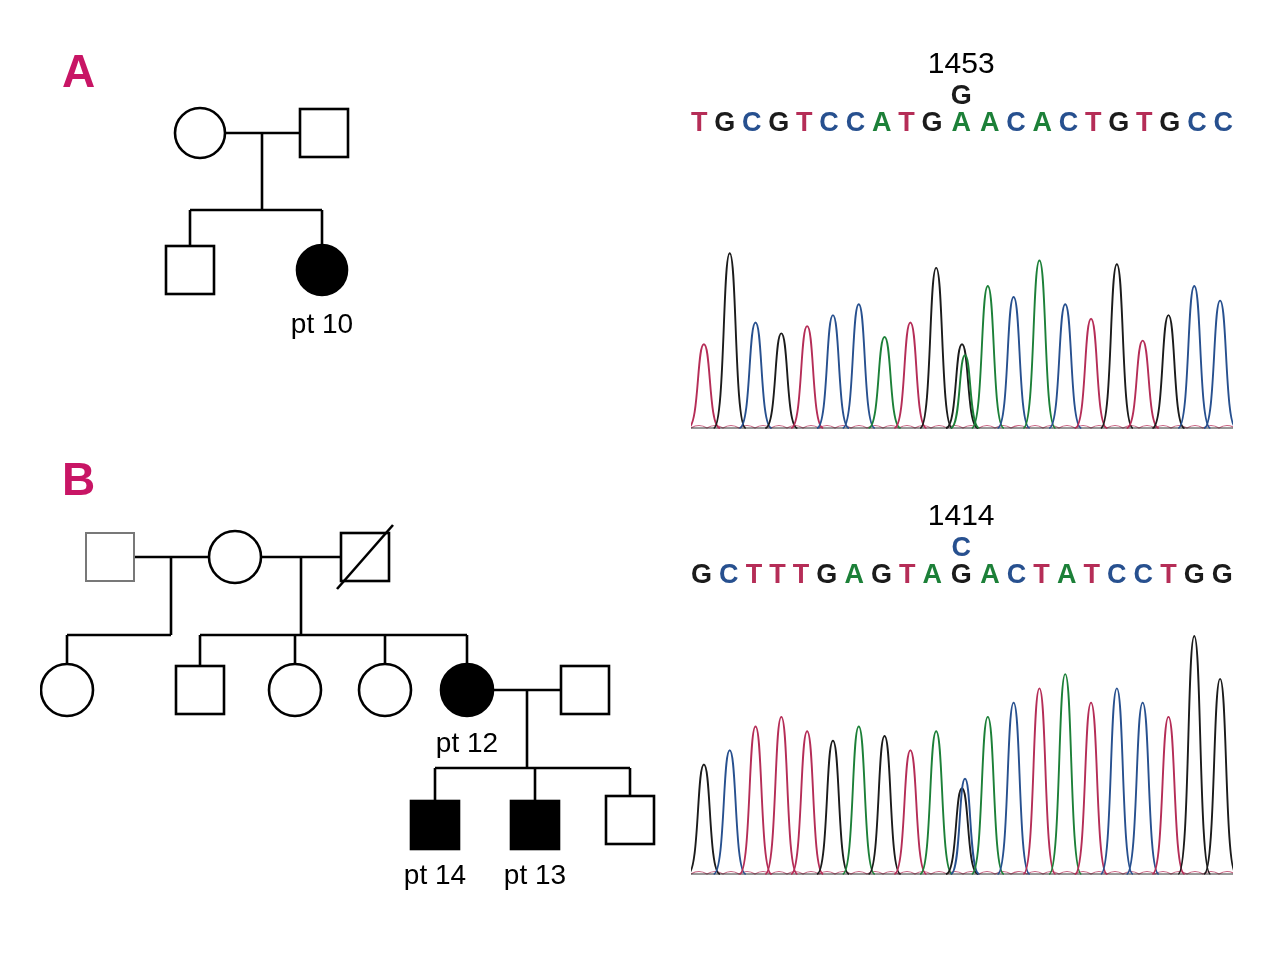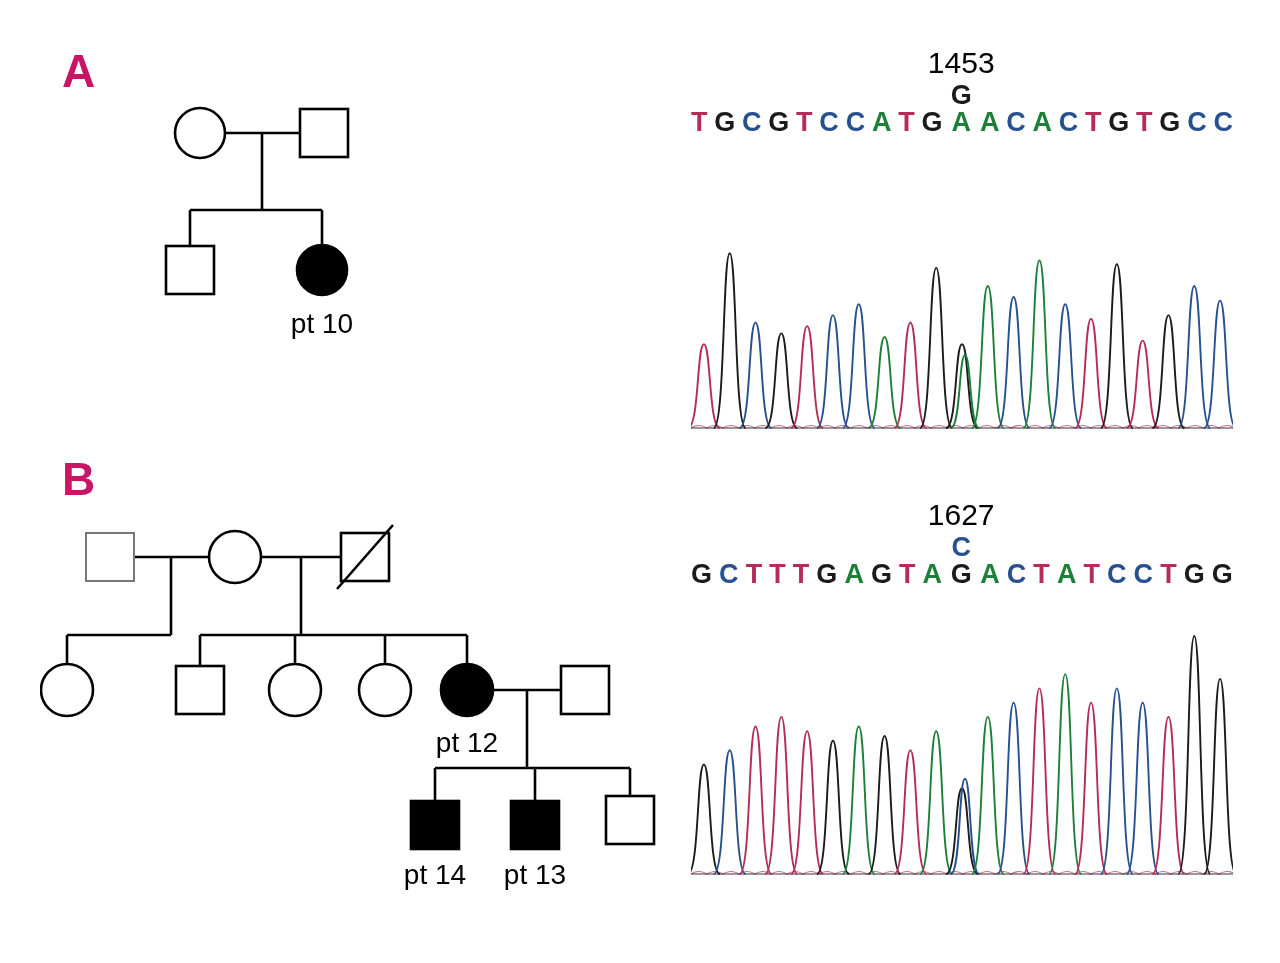--- a/index.html
+++ b/index.html
@@ -145,21 +145,21 @@
     <rect class="sym filled" x="471" y="281" width="48" height="48"></rect>
     <rect class="sym" x="566" y="276" width="48" height="48"></rect>
     <text x="395" y="364" text-anchor="middle">pt 14</text>
     <text x="495" y="364" text-anchor="middle">pt 13</text>
   </svg>
 
   <div class="chrom" id="chrom-b">
     <div class="seq-row">
       <span class="seq"><span class="base" style="color: rgb(27, 27, 27);">G</span><span class="base" style="color: rgb(39, 80, 143);">C</span><span class="base" style="color: rgb(181, 45, 87);">T</span><span class="base" style="color: rgb(181, 45, 87);">T</span><span class="base" style="color: rgb(181, 45, 87);">T</span><span class="base" style="color: rgb(27, 27, 27);">G</span><span class="base" style="color: rgb(28, 128, 56);">A</span><span class="base" style="color: rgb(27, 27, 27);">G</span><span class="base" style="color: rgb(181, 45, 87);">T</span><span class="base" style="color: rgb(28, 128, 56);">A</span></span>
       <span class="variant">
-        <span class="pos-label">1627</span>
+        <span class="pos-label">1414</span>
         <span class="v-top" style="color: rgb(39, 80, 143);">C</span>
         <span class="v-bottom" style="color: rgb(27, 27, 27);">G</span>
       </span>
       <span class="seq"><span class="base" style="color: rgb(28, 128, 56);">A</span><span class="base" style="color: rgb(39, 80, 143);">C</span><span class="base" style="color: rgb(181, 45, 87);">T</span><span class="base" style="color: rgb(28, 128, 56);">A</span><span class="base" style="color: rgb(181, 45, 87);">T</span><span class="base" style="color: rgb(39, 80, 143);">C</span><span class="base" style="color: rgb(39, 80, 143);">C</span><span class="base" style="color: rgb(181, 45, 87);">T</span><span class="base" style="color: rgb(27, 27, 27);">G</span><span class="base" style="color: rgb(27, 27, 27);">G</span></span>
     </div>
     <svg class="trace" id="trace-b" width="542" height="252" viewBox="0 0 542 252">
         <path d="M0 248 Q 8 243 16 248 Q 24 243 32 248 Q 40 243 48 248 Q 56 243 64 248 Q 72 243 80 248 Q 88 243 96 248 Q 104 243 112 248 Q 120 243 128 248 Q 136 243 144 248 Q 152 243 160 248 Q 168 243 176 248 Q 184 243 192 248 Q 200 243 208 248 Q 216 243 224 248 Q 232 243 240 248 Q 248 243 256 248 Q 264 243 272 248 Q 280 243 288 248 Q 296 243 304 248 Q 312 243 320 248 Q 328 243 336 248 Q 344 243 352 248 Q 360 243 368 248 Q 376 243 384 248 Q 392 243 400 248 Q 408 243 416 248 Q 424 243 432 248 Q 440 243 448 248 Q 456 243 464 248 Q 472 243 480 248 Q 488 243 496 248 Q 504 243 512 248 Q 520 243 528 248 Q 536 243 544 248" stroke="#b52d57" fill="none" stroke-width="1.2" opacity="0.75"></path>
         <line x1="0" y1="248" x2="542" y2="248" stroke="#333" stroke-width="1"></line>
         <path d="M -3.097142857142856 248 C 8.104190476190478 248 5.86392380952381 138.51999999999998 12.904761904761905 138.51999999999998 C 19.9456 138.51999999999998 17.705333333333332 248 28.906666666666666 248" stroke="#1b1b1b" fill="none" stroke-width="1.9"></path>
         <path d="M 22.712380952380954 248 C 33.913714285714285 248 31.67344761904762 124.24 38.714285714285715 124.24 C 45.75512380952381 124.24 43.514857142857146 248 54.71619047619048 248" stroke="#27508f" fill="none" stroke-width="1.9"></path>

